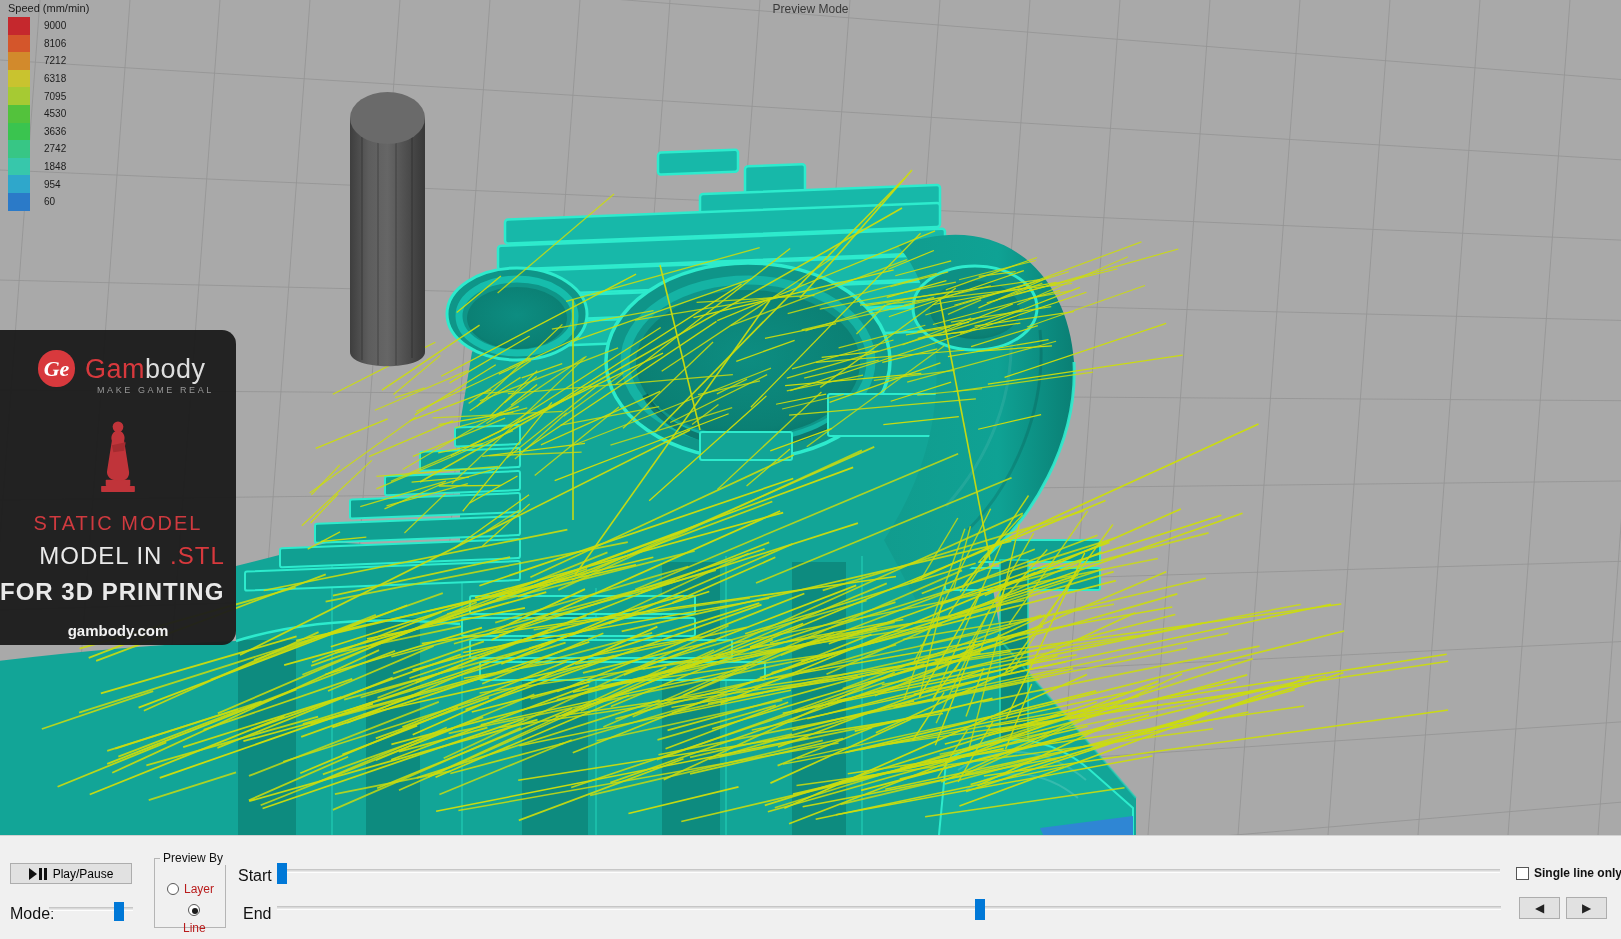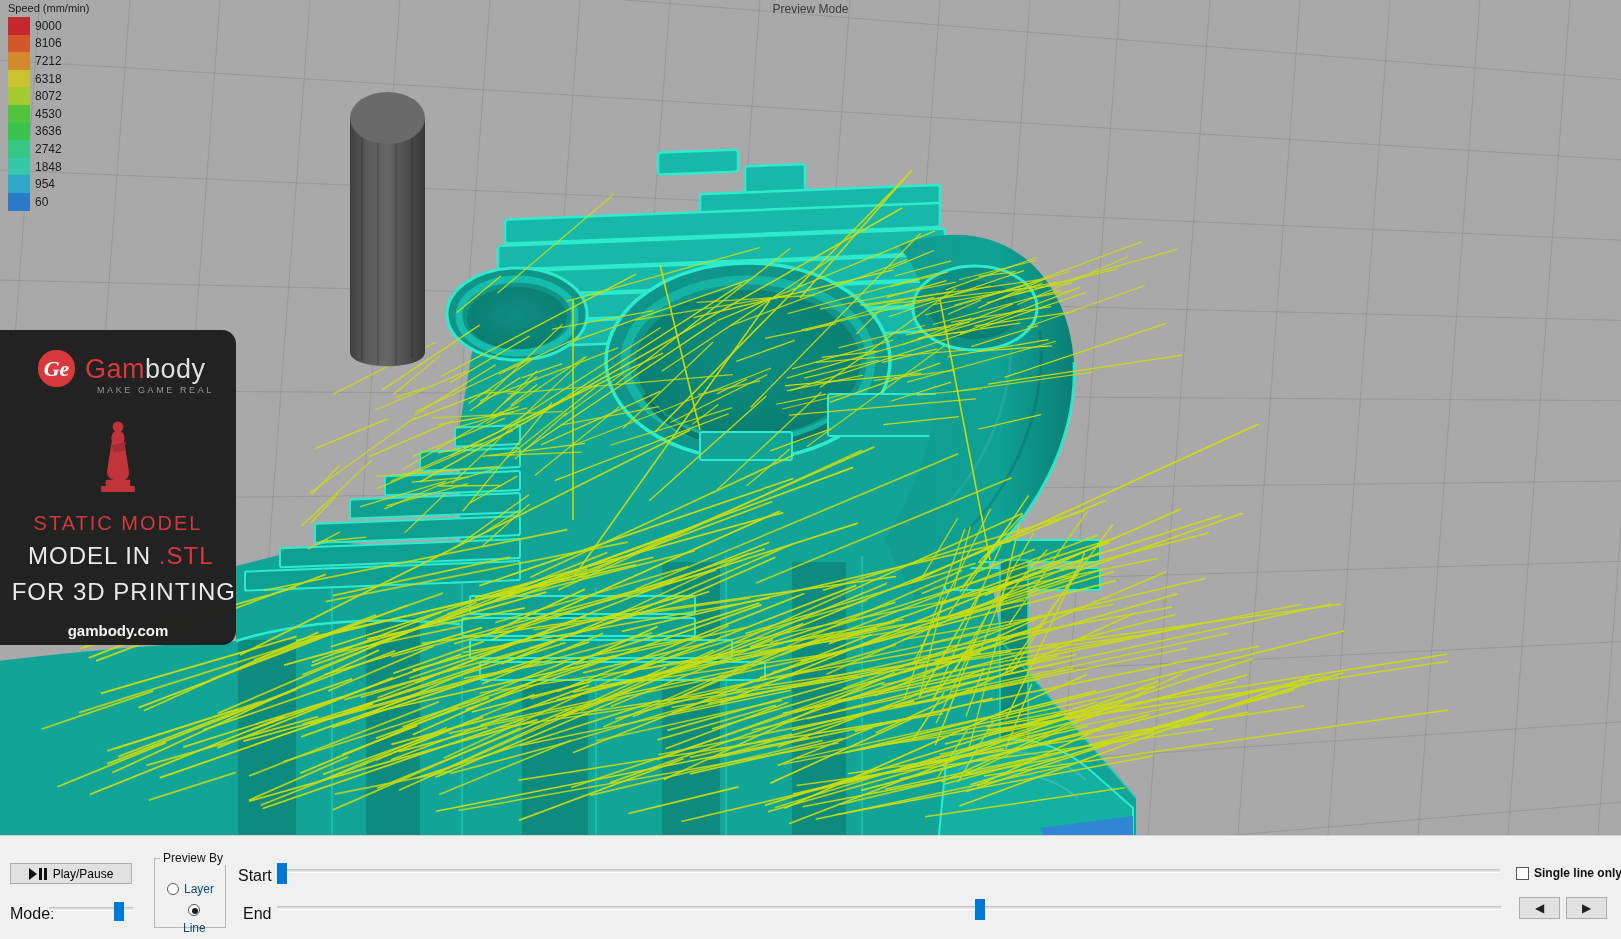--- a/index.html
+++ b/index.html
@@ -13,44 +13,44 @@
   #scene { position:absolute; left:0; top:0; }
 
   .mode-label { position:absolute; top:2px; left:50%; transform:translateX(-50%);
                 font-size:12px; color:#3a3a3a; }
 
   
   .legend { position:absolute; left:8px; top:2px; }
   .legend-title { font-size:11px; color:var(--text-dark,#1c1c1c); margin-bottom:3px; }
   .legend-row { display:flex; align-items:center; height:17.6px; }
   .legend-swatch { width:22px; height:17.6px; flex:0 0 22px; }
-  .legend-value { font-size:12px; color:var(--text-dark,#1c1c1c); padding-left:5px; }
+  .legend-value { font-size:10px; color:var(--text-dark,#1c1c1c); padding-left:14px; }
 
   
   .watermark { position:absolute; left:0; top:330px; width:236px; height:315px;
                background:rgba(26,26,26,0.95); border-radius:0 14px 14px 0; color:#e8e8e8; }
   .wm-badge { position:absolute; left:38px; top:20px; width:37px; height:37px;
               background:var(--brand-red,#d8393d); border-radius:18px;
               display:flex; align-items:center; justify-content:center;
               font-family:"Liberation Serif", serif; font-style:italic; font-weight:bold;
               font-size:22px; color:#fff; }
   .wm-brand { position:absolute; left:85px; top:24px; font-size:27px; font-weight:normal;
               letter-spacing:0.5px; white-space:nowrap; }
   .wm-brand .red { color:var(--brand-red,#d8393d); }
   .wm-brand .lt  { color:#dedede; }
   .wm-tagline { position:absolute; left:97px; top:55px; font-size:9px; letter-spacing:2.6px;
                 color:#979797; white-space:nowrap; }
   .wm-statue { position:absolute; left:50%; top:80px; transform:translateX(-50%); }
   .wm-static { position:absolute; top:182px; width:100%; text-align:center;
                font-size:20px; letter-spacing:2px; color:#cf3a3f; }
-  .wm-model  { position:absolute; top:212px; width:100%; text-align:left;
+  .wm-model  { position:absolute; top:212px; width:100%; text-align:center;
                font-size:24px; color:#e9e9e9; letter-spacing:1px;padding-left:28px; }
   .wm-model .red { color:#d8393d; }
-  .wm-for3d  { position:absolute; top:248px; width:100%; text-align:right;
-               font-size:24px; color:#e9e9e9; letter-spacing:1px; }
+  .wm-for3d  { position:absolute; top:248px; width:100%; text-align:left;
+               font-size:24px; color:#e9e9e9; letter-spacing:1px;font-weight:bold; }
   .wm-site   { position:absolute; top:292px; width:100%; text-align:center;
                font-size:15px; font-weight:bold; color:#f2f2f2; }
 
   
   .toolbar { position:absolute; left:0; top:835px; width:1621px; height:104px;
              background:var(--toolbar-bg,#f0f0f0); border-top:1px solid #d2d2d2; }
   .toolbar .lbl { position:absolute; font-size:16px; color:#111; white-space:nowrap; }
 
   .btn { position:absolute; background:var(--button-bg,#e1e1e1);
          border:1px solid var(--control-border,#adadad); font-size:12px; color:#000;
@@ -82,21 +82,21 @@
   .group-label { position:absolute; left:160px; top:15px; font-size:12px; color:#111;
                  background:var(--toolbar-bg,#f0f0f0); padding:0 3px; }
 
   .radio-row { position:absolute; display:flex; align-items:center; gap:5px; cursor:pointer; }
   .radio-row.layer { left:167px; top:46px; }
   .radio-row.line  { left:183px; top:68px;flex-direction:column; }
   .radio { width:12px; height:12px; border:1px solid #595959; border-radius:50%;
            background:#fff; position:relative; flex:0 0 12px; }
   .radio.checked::after { content:""; position:absolute; left:3px; top:3px;
            width:6px; height:6px; border-radius:50%; background:#1a1a1a; }
-  .radio-lbl { font-size:12px; color:#0c4a6e; }
+  .radio-lbl { font-size:12px; color:#b91c1c; }
 
   .check-row { position:absolute; left:1516px; top:30px; display:flex;
                align-items:center; gap:5px; cursor:pointer; }
   .checkbox { width:13px; height:13px; border:1px solid #565656; background:#fff; flex:0 0 13px; }
   .check-lbl { font-size:12px; color:#111; white-space:nowrap;font-weight:bold; }
 </style>
 </head>
 <body>
 
 <div id="app">
@@ -712,21 +712,21 @@
           <div class="legend-row">
             <div class="legend-swatch" style="background: rgb(210, 138, 44);"></div>
             <div class="legend-value">7212</div>
           </div>
           <div class="legend-row">
             <div class="legend-swatch" style="background: rgb(201, 195, 47);"></div>
             <div class="legend-value">6318</div>
           </div>
           <div class="legend-row">
             <div class="legend-swatch" style="background: rgb(166, 202, 51);"></div>
-            <div class="legend-value">8072</div>
+            <div class="legend-value">7095</div>
           </div>
           <div class="legend-row">
             <div class="legend-swatch" style="background: rgb(83, 194, 60);"></div>
             <div class="legend-value">4530</div>
           </div>
           <div class="legend-row">
             <div class="legend-swatch" style="background: rgb(58, 196, 79);"></div>
             <div class="legend-value">3636</div>
           </div>
           <div class="legend-row">

